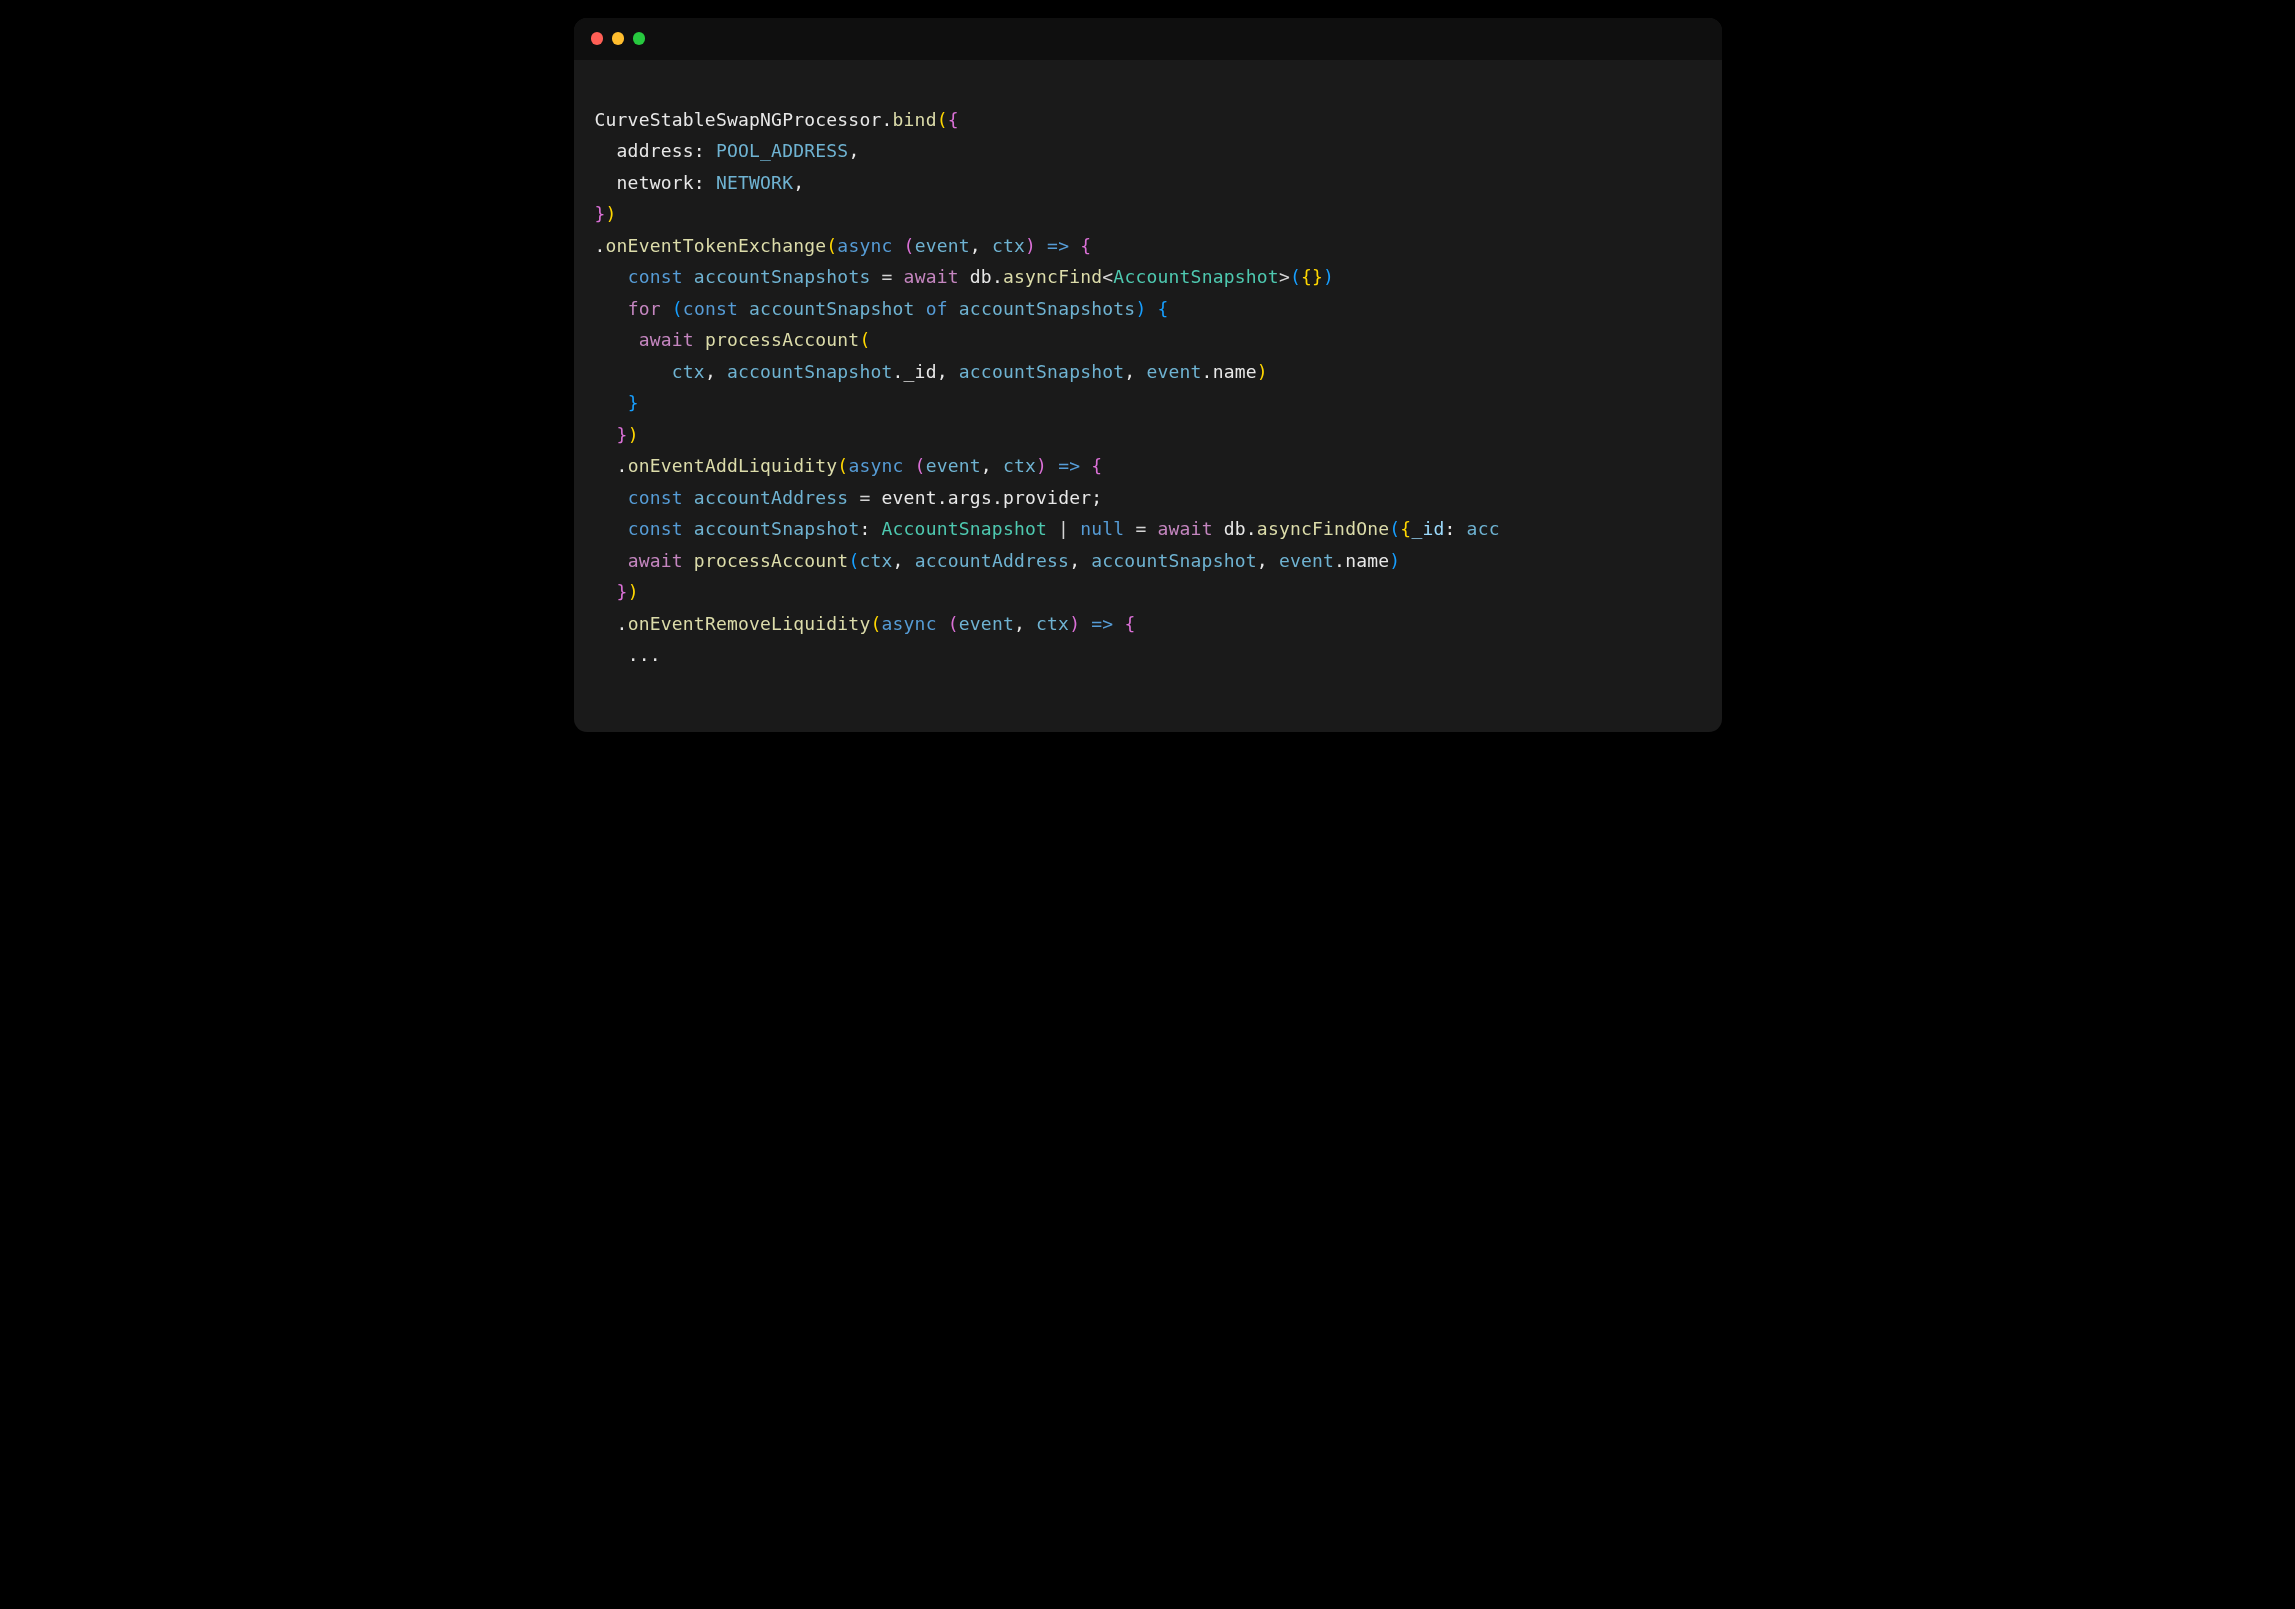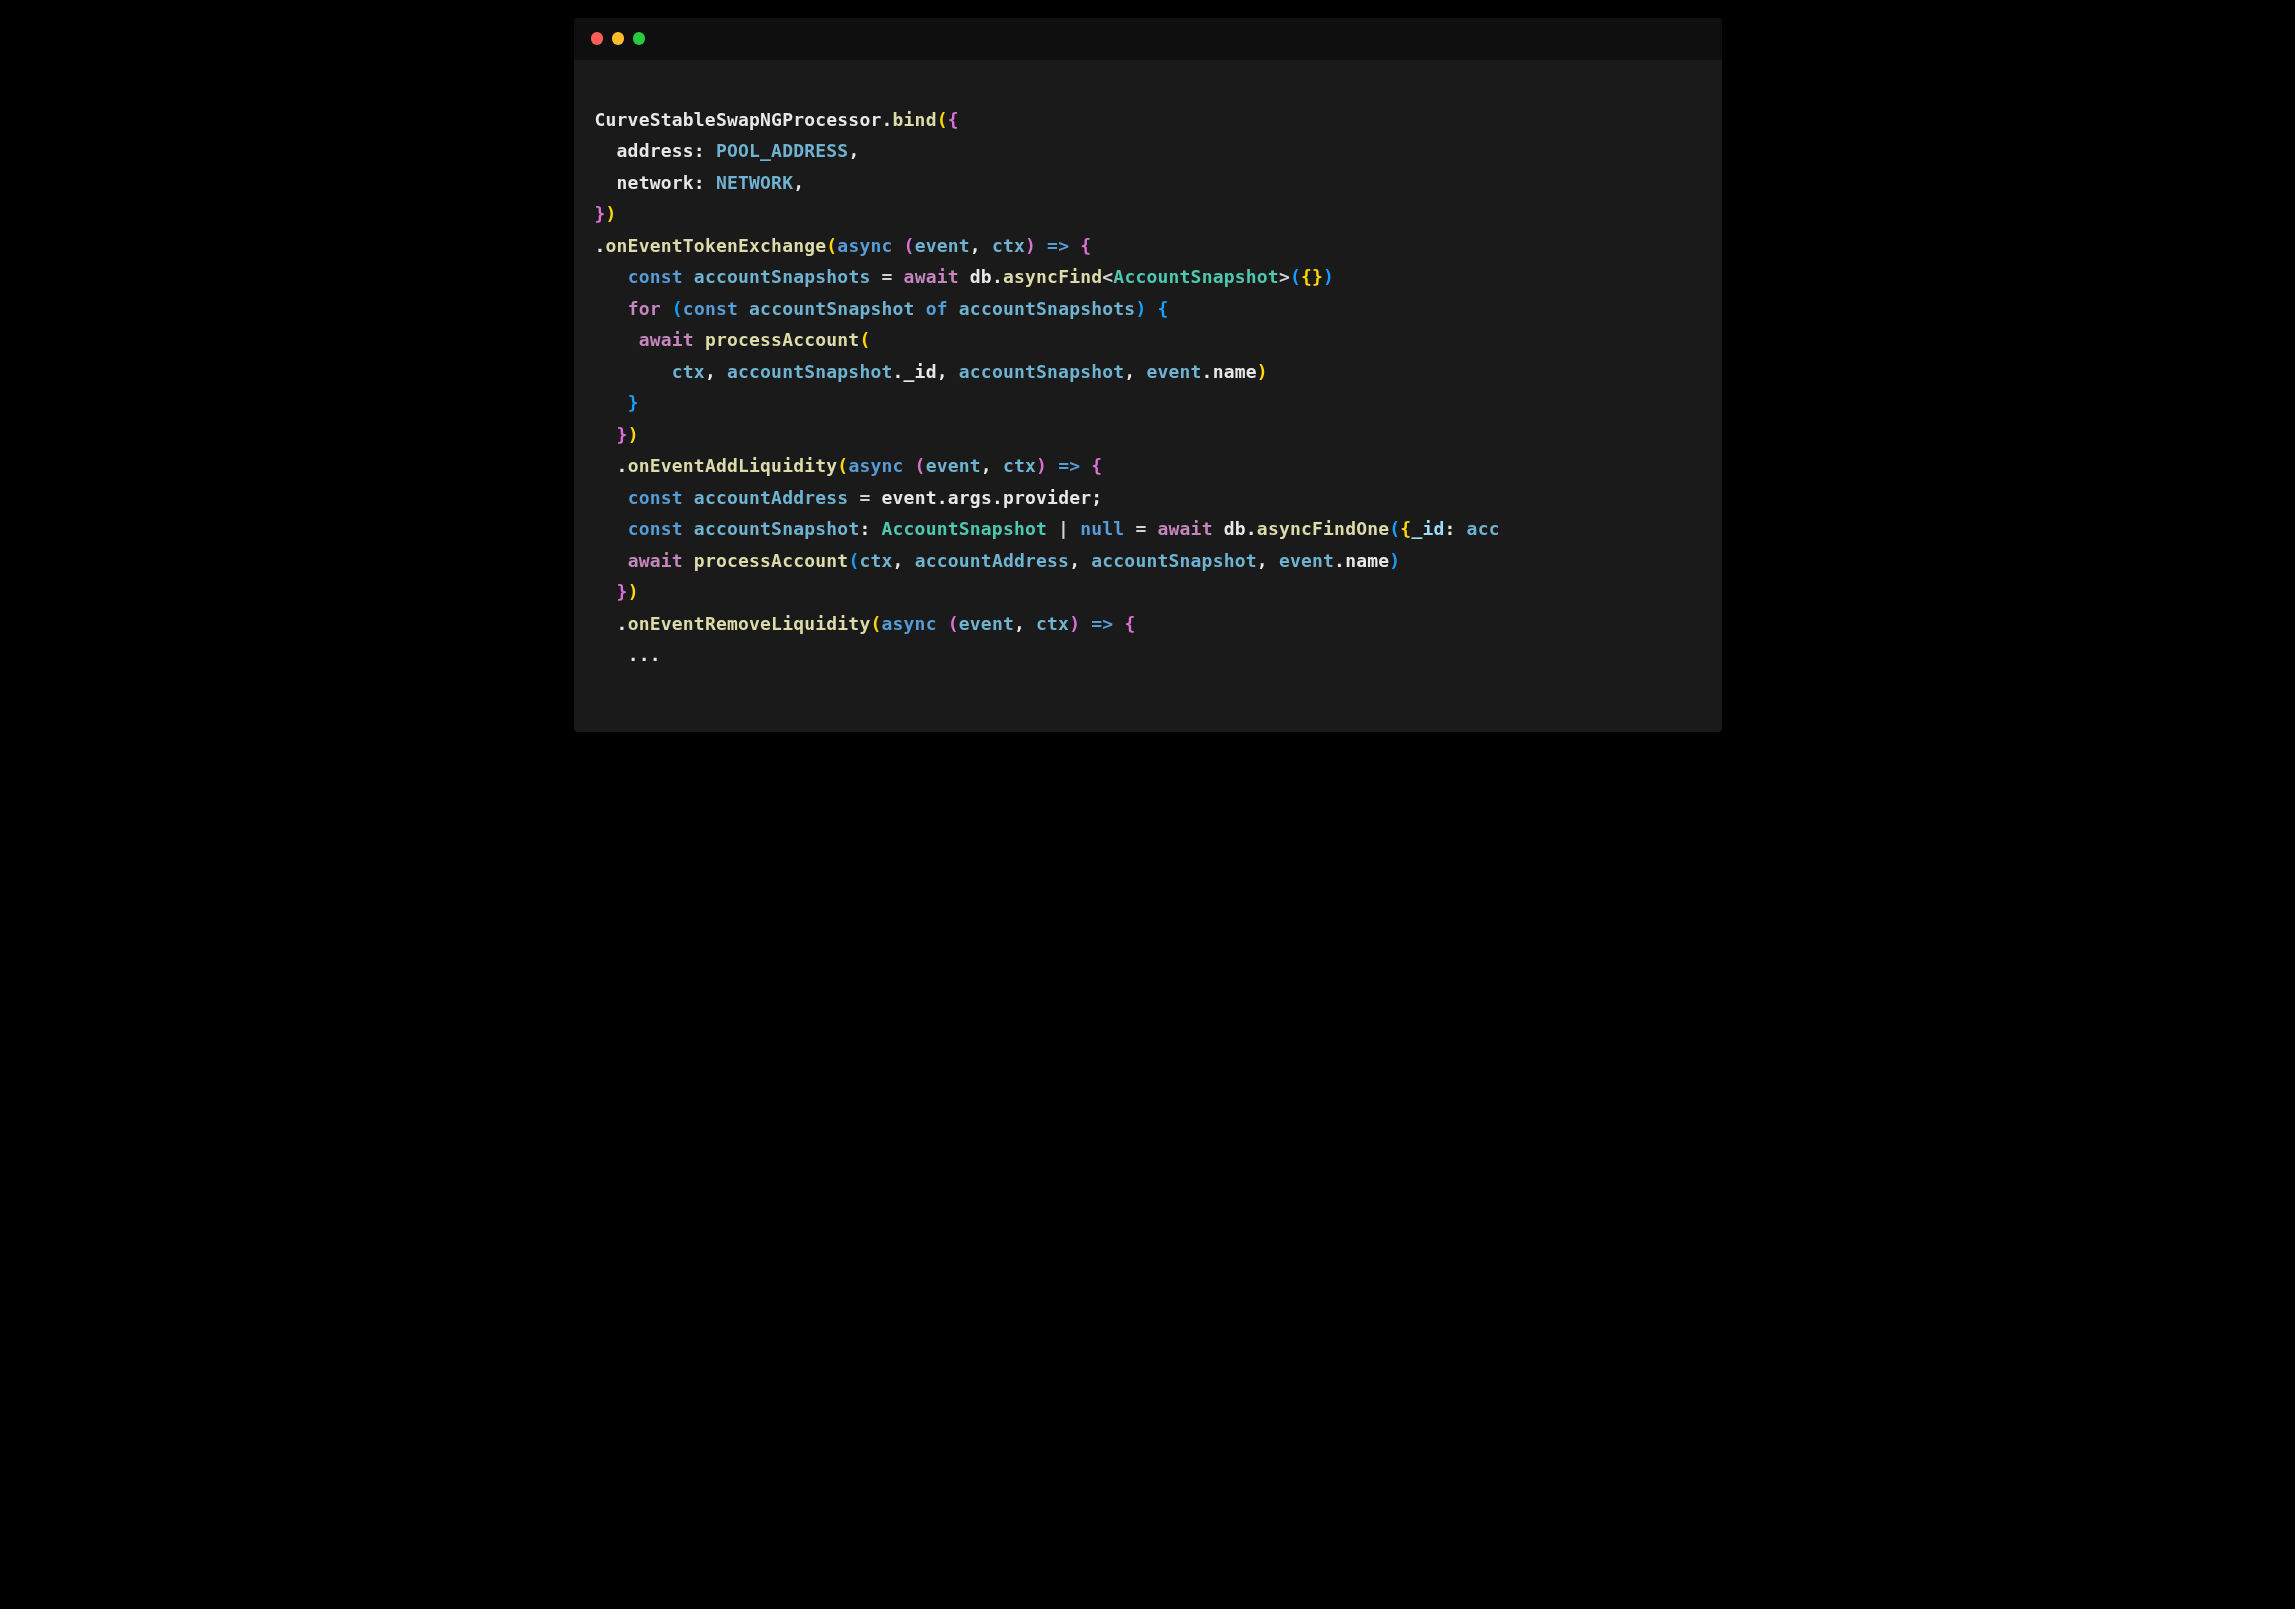--- a/index.html
+++ b/index.html
@@ -11,24 +11,23 @@
     background: #000;
     display: flex;
     justify-content: center;
     align-items: flex-start;
     min-height: 100vh;
     padding: 17.5px;
   }
   .window {
     width: 1148px;
     background: #1a1a1a;
-    border-radius: 4px;
+    border-radius: 13px;
     overflow: hidden;
     box-shadow: 0 17.5px 52px rgba(0,0,0,0.5);
-    font-weight: bold;
   }
   .titlebar {
     height: 42px;
     background: #0f0f0f;
     display: flex;
     align-items: center;
     padding-left: 17.5px;
     gap: 8.7px;
   }
   .traffic-light {

